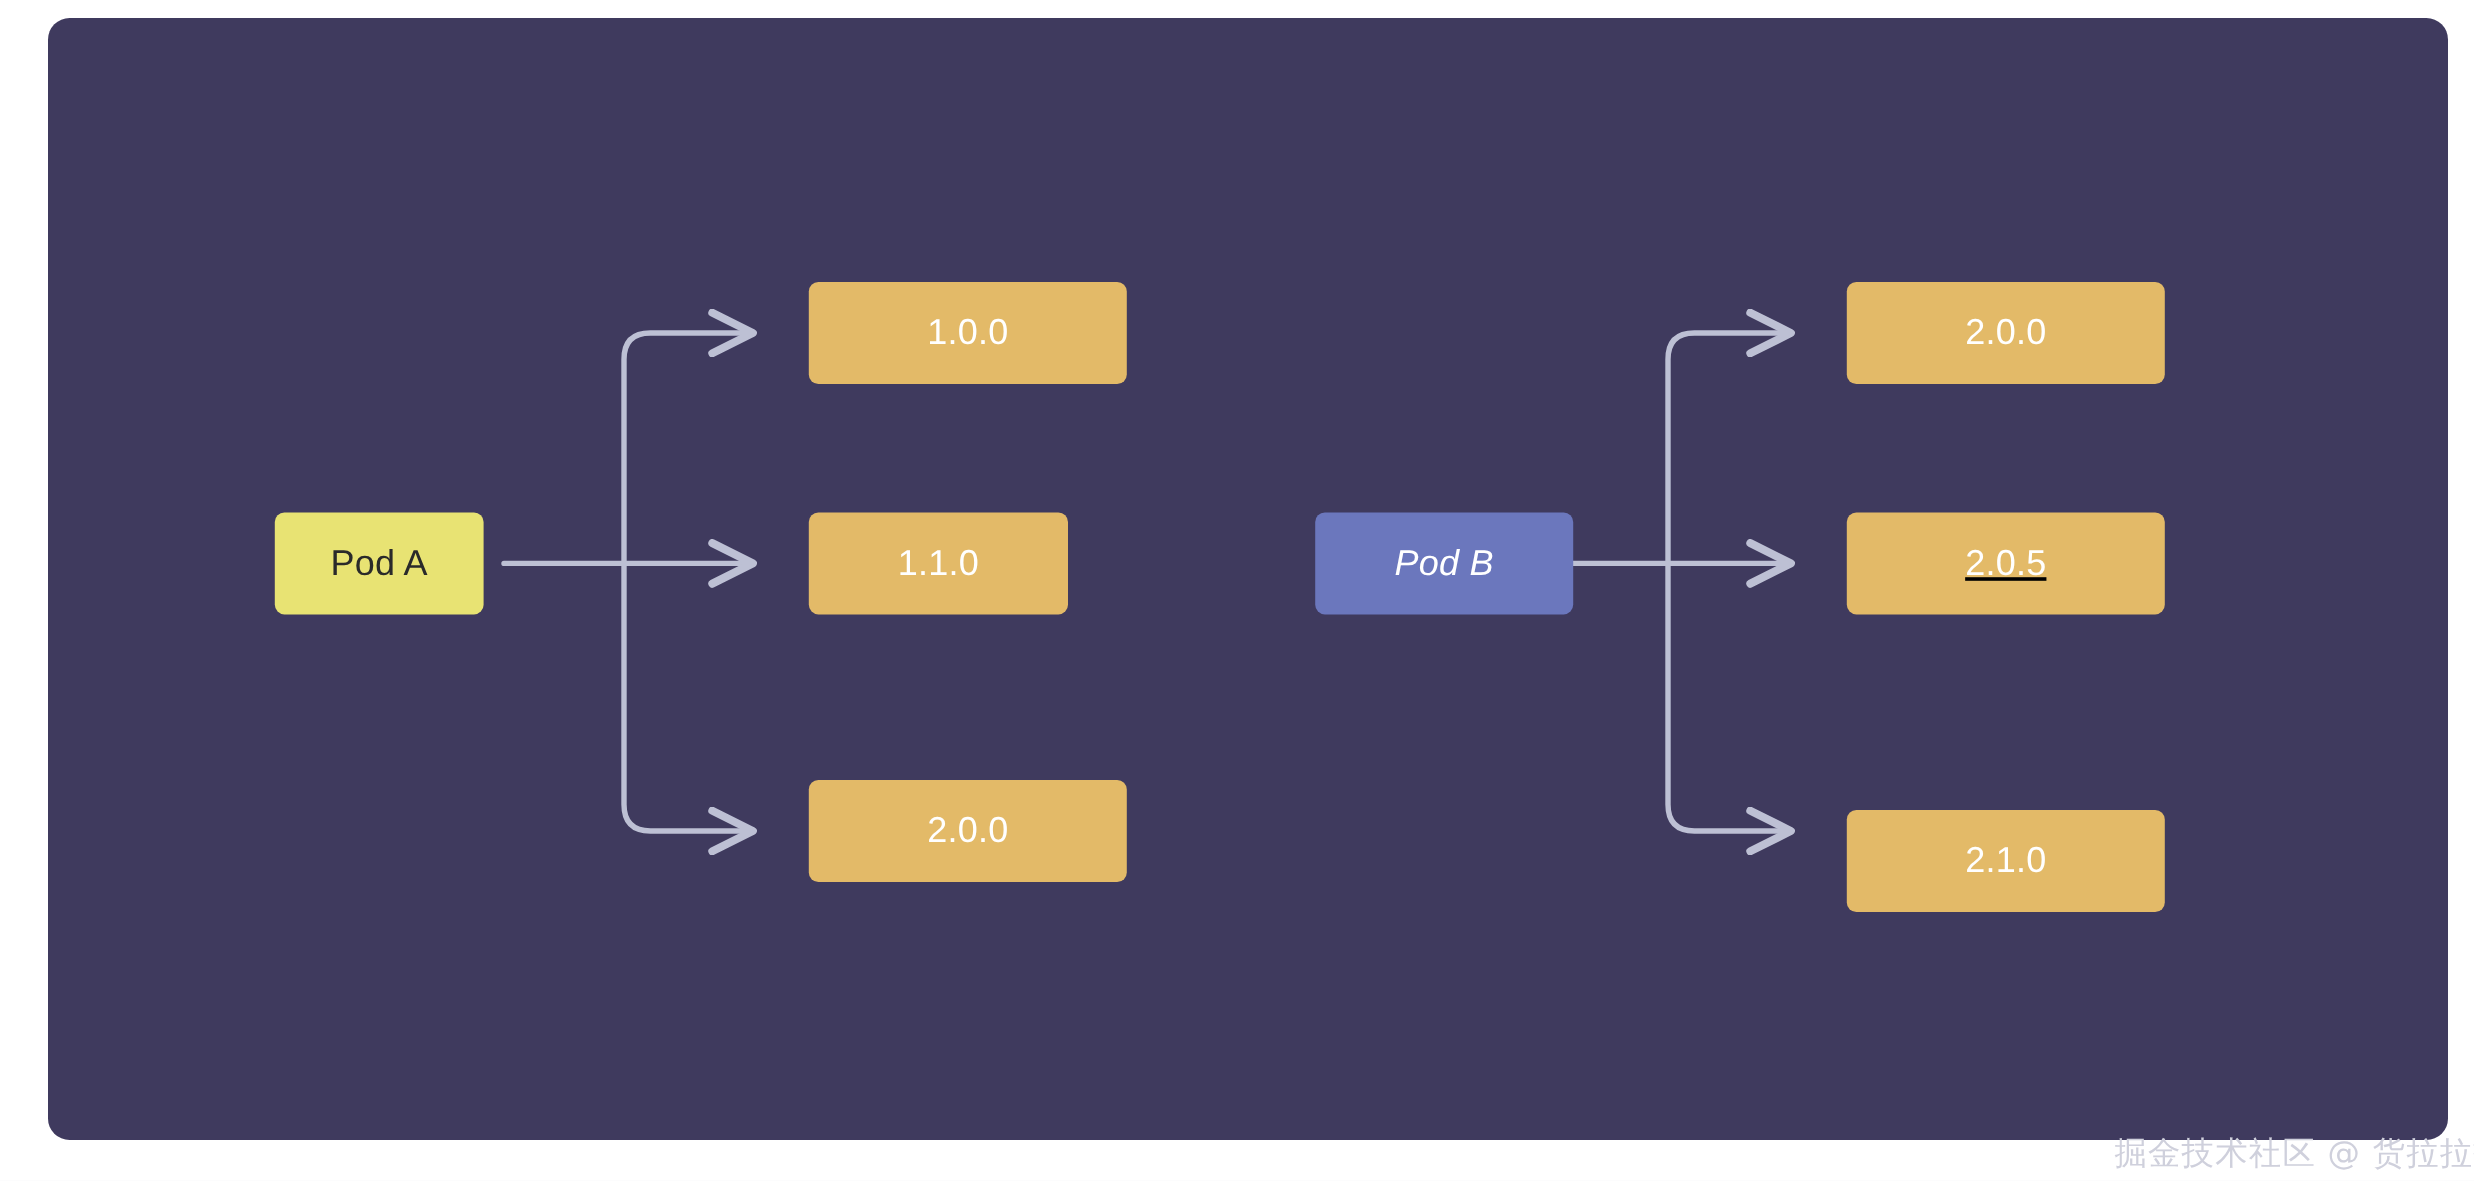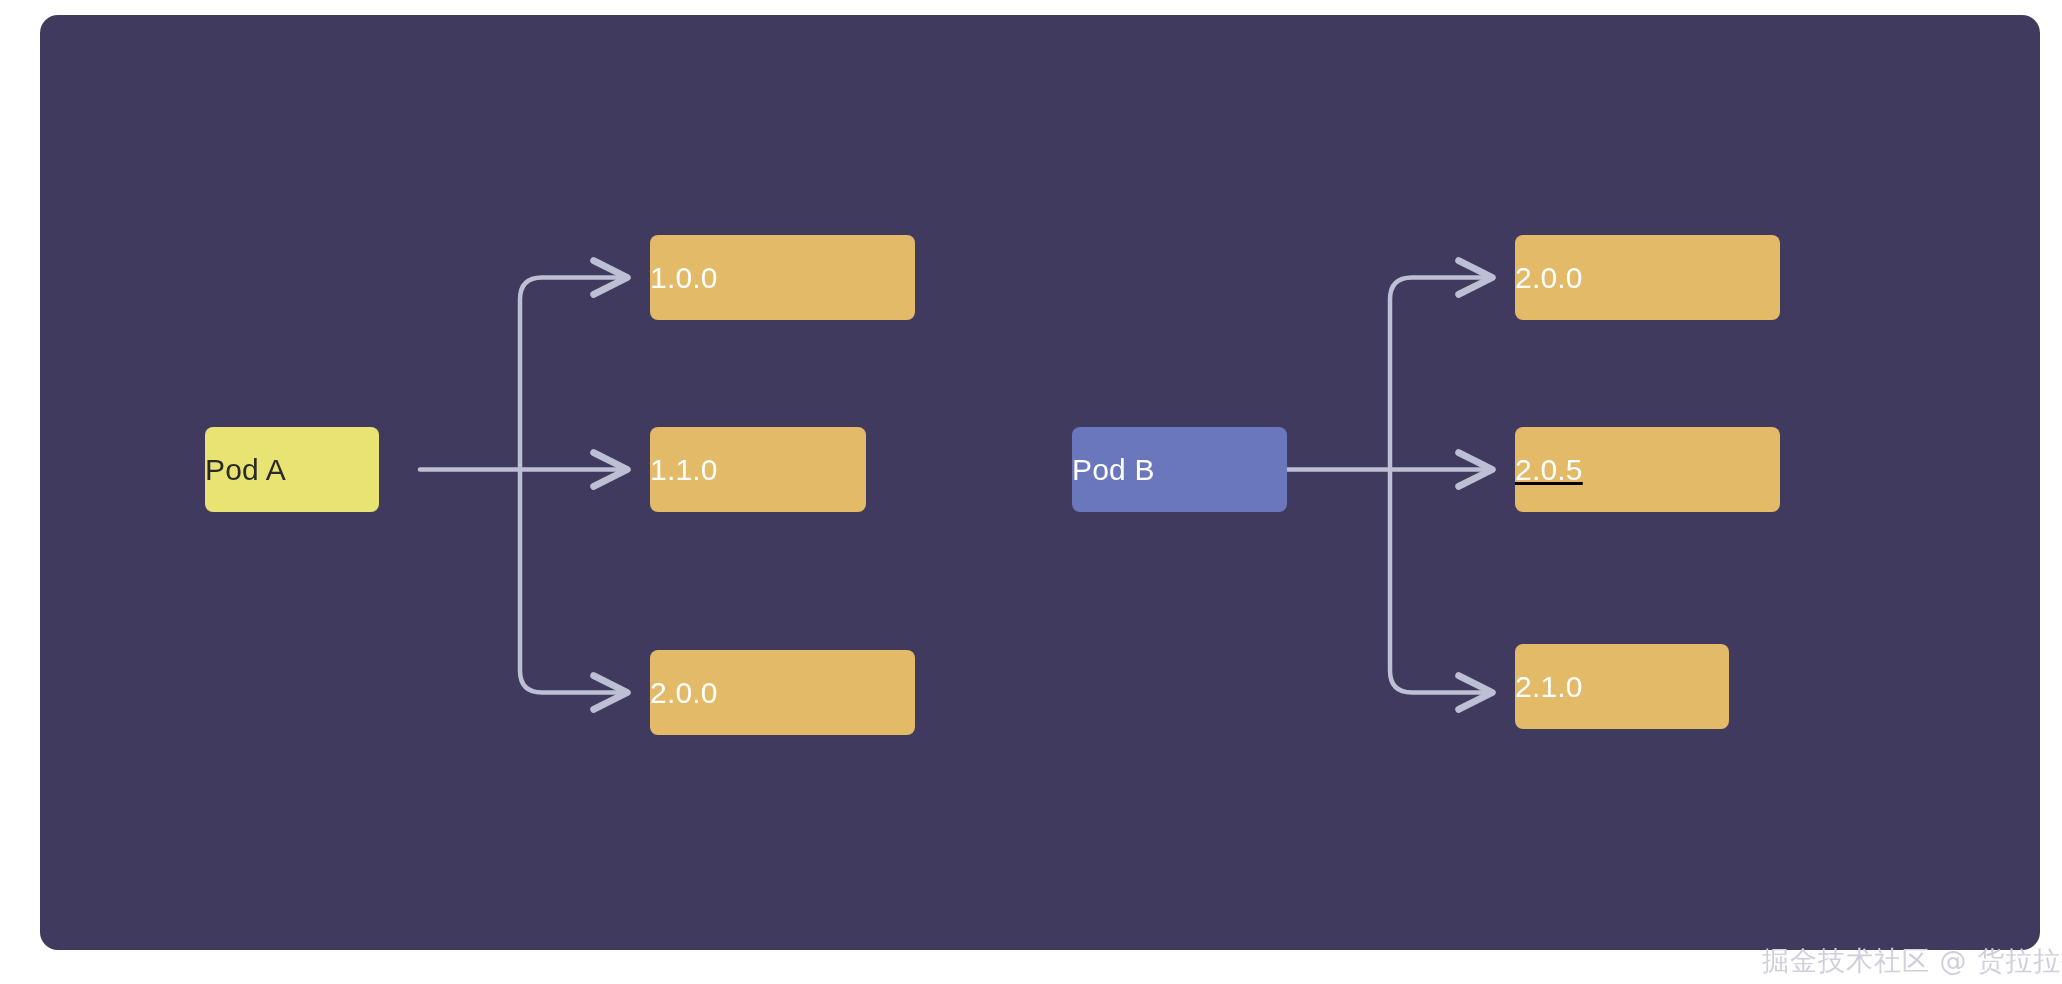--- a/index.html
+++ b/index.html
@@ -6,28 +6,28 @@
   body{width:2062px;height:984px;overflow:hidden;
        font-family:"Liberation Sans","DejaVu Sans",sans-serif;}
   #stage{position:relative;width:2062px;height:984px;background:#ffffff;}
 
   #canvas{position:absolute;left:40px;top:15px;width:2000px;height:935px;
           background:#3f3a5e;border-radius:18px;overflow:visible;}
 
   #wires{position:absolute;left:0;top:0;width:2000px;height:935px;
          pointer-events:none;overflow:visible;}
 
-  .node{position:absolute;display:flex;align-items:center;justify-content:flex-start;
-        border-radius:8px;box-sizing:border-box;}
+  .node{position:absolute;display:flex;align-items:center;justify-content:center;
+        border-radius:8px;box-sizing:border-box;margin-left:24px;}
   .node .lbl{font-size:30px;line-height:1;letter-spacing:.2px;white-space:nowrap;}
 
   .node.pod-a{background:#e8e373;}
   .node.pod-a .lbl{color:#2a2a2a;}
   .node.pod-b{background:#6b77bd;}
-  .node.pod-b .lbl{color:#ffffff;}
+  .node.pod-b .lbl{color:#ffffff;font-style:italic;}
   .node.ver{background:#e3ba68;}
   .node.ver .lbl{color:#ffffff;}
 
   #watermark{position:absolute;left:1722px;top:928px;
              font-size:27px;color:#cfd0dc;white-space:nowrap;
              letter-spacing:1px;font-family:"DejaVu Sans",sans-serif;}
 </style>
 </head>
 <body>
 
@@ -67,20 +67,20 @@
         </div>
         <div class="node pod-b" style="left: 1032px; top: 412px; width: 215px; height: 85px; background: rgb(107, 119, 189);">
           <span class="lbl" style="color: rgb(255, 255, 255);">Pod B</span>
         </div>
         <div class="node ver" style="left: 1475px; top: 220px; width: 265px; height: 85px; background: rgb(227, 186, 104);">
           <span class="lbl" style="color: rgb(255, 255, 255);">2.0.0</span>
         </div>
         <div class="node ver" style="left: 1475px; top: 412px; width: 265px; height: 85px; background: rgb(227, 186, 104); text-decoration: underline;">
           <span class="lbl" style="color: rgb(255, 255, 255);">2.0.5</span>
         </div>
-        <div class="node ver" style="left: 1475px; top: 629px; width: 214px; height: 85px; background: rgb(227, 186, 104);">
+        <div class="node ver" style="left: 1475px; top: 660px; width: 265px; height: 85px; background: rgb(227, 186, 104);">
           <span class="lbl" style="color: rgb(255, 255, 255);">2.1.0</span>
         </div>
       </div>
 
     <div id="watermark">掘金技术社区 @ 货拉拉技术</div>
   </div>
 </div>
 
 </body></html>

